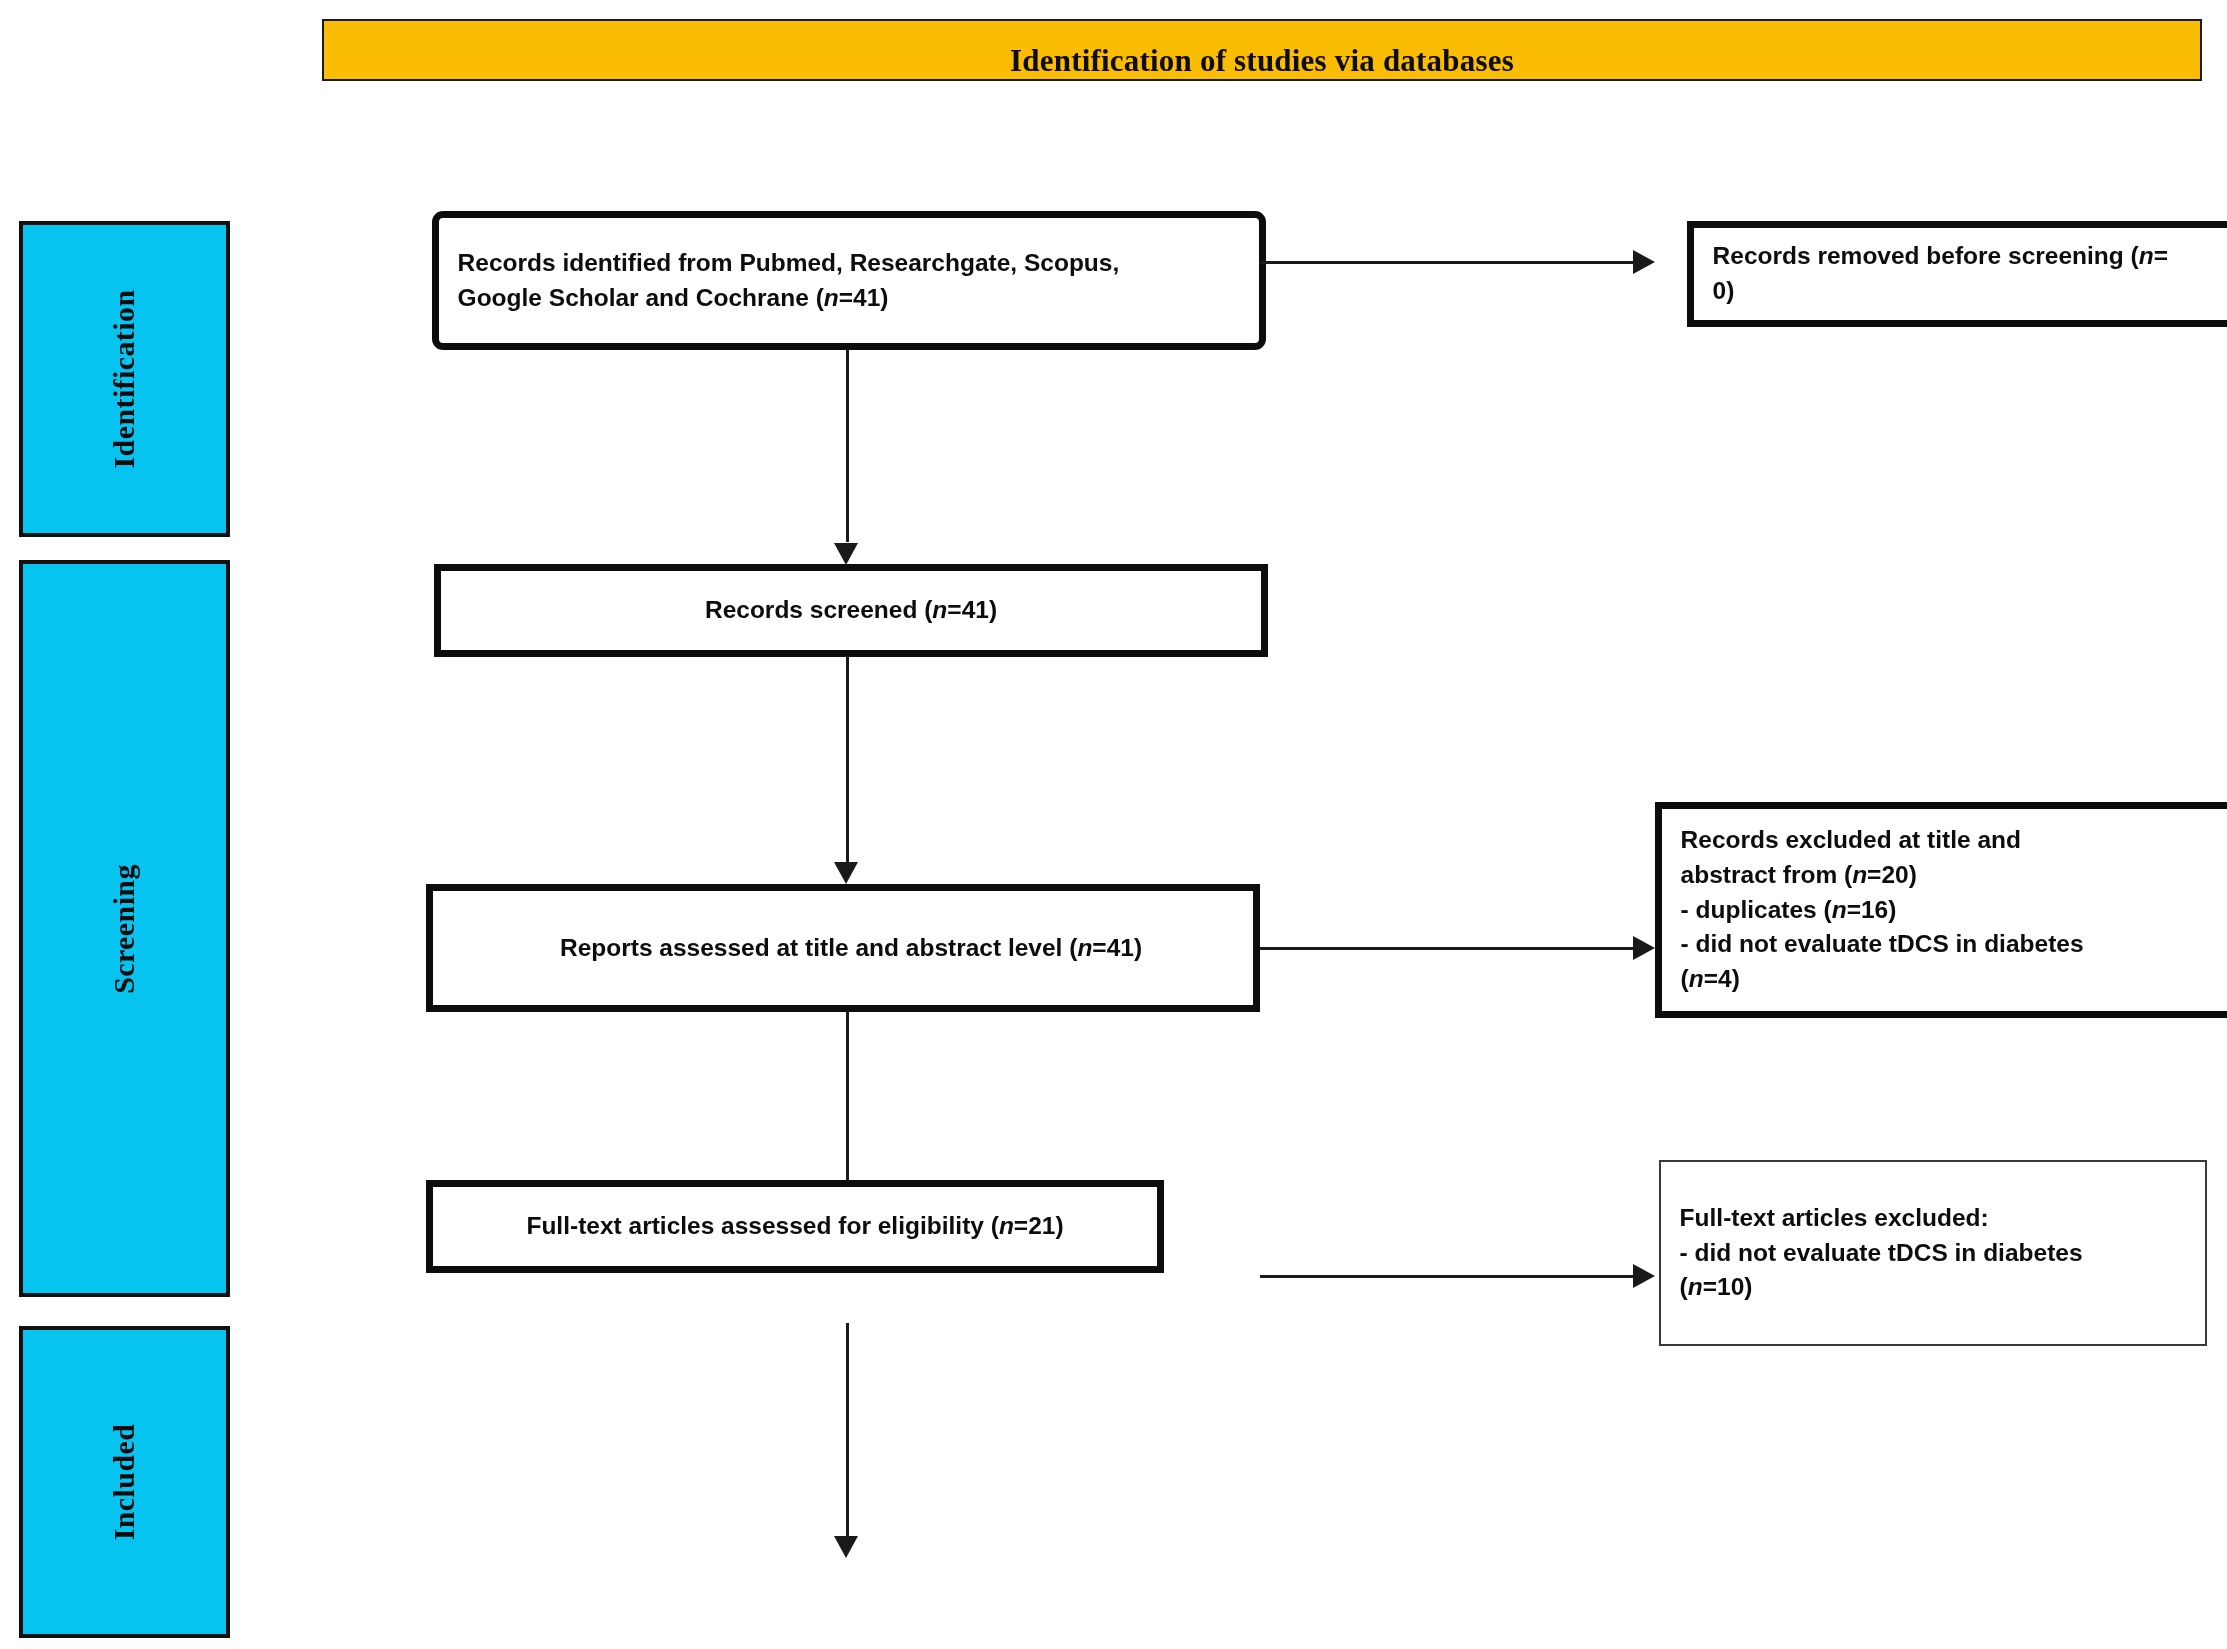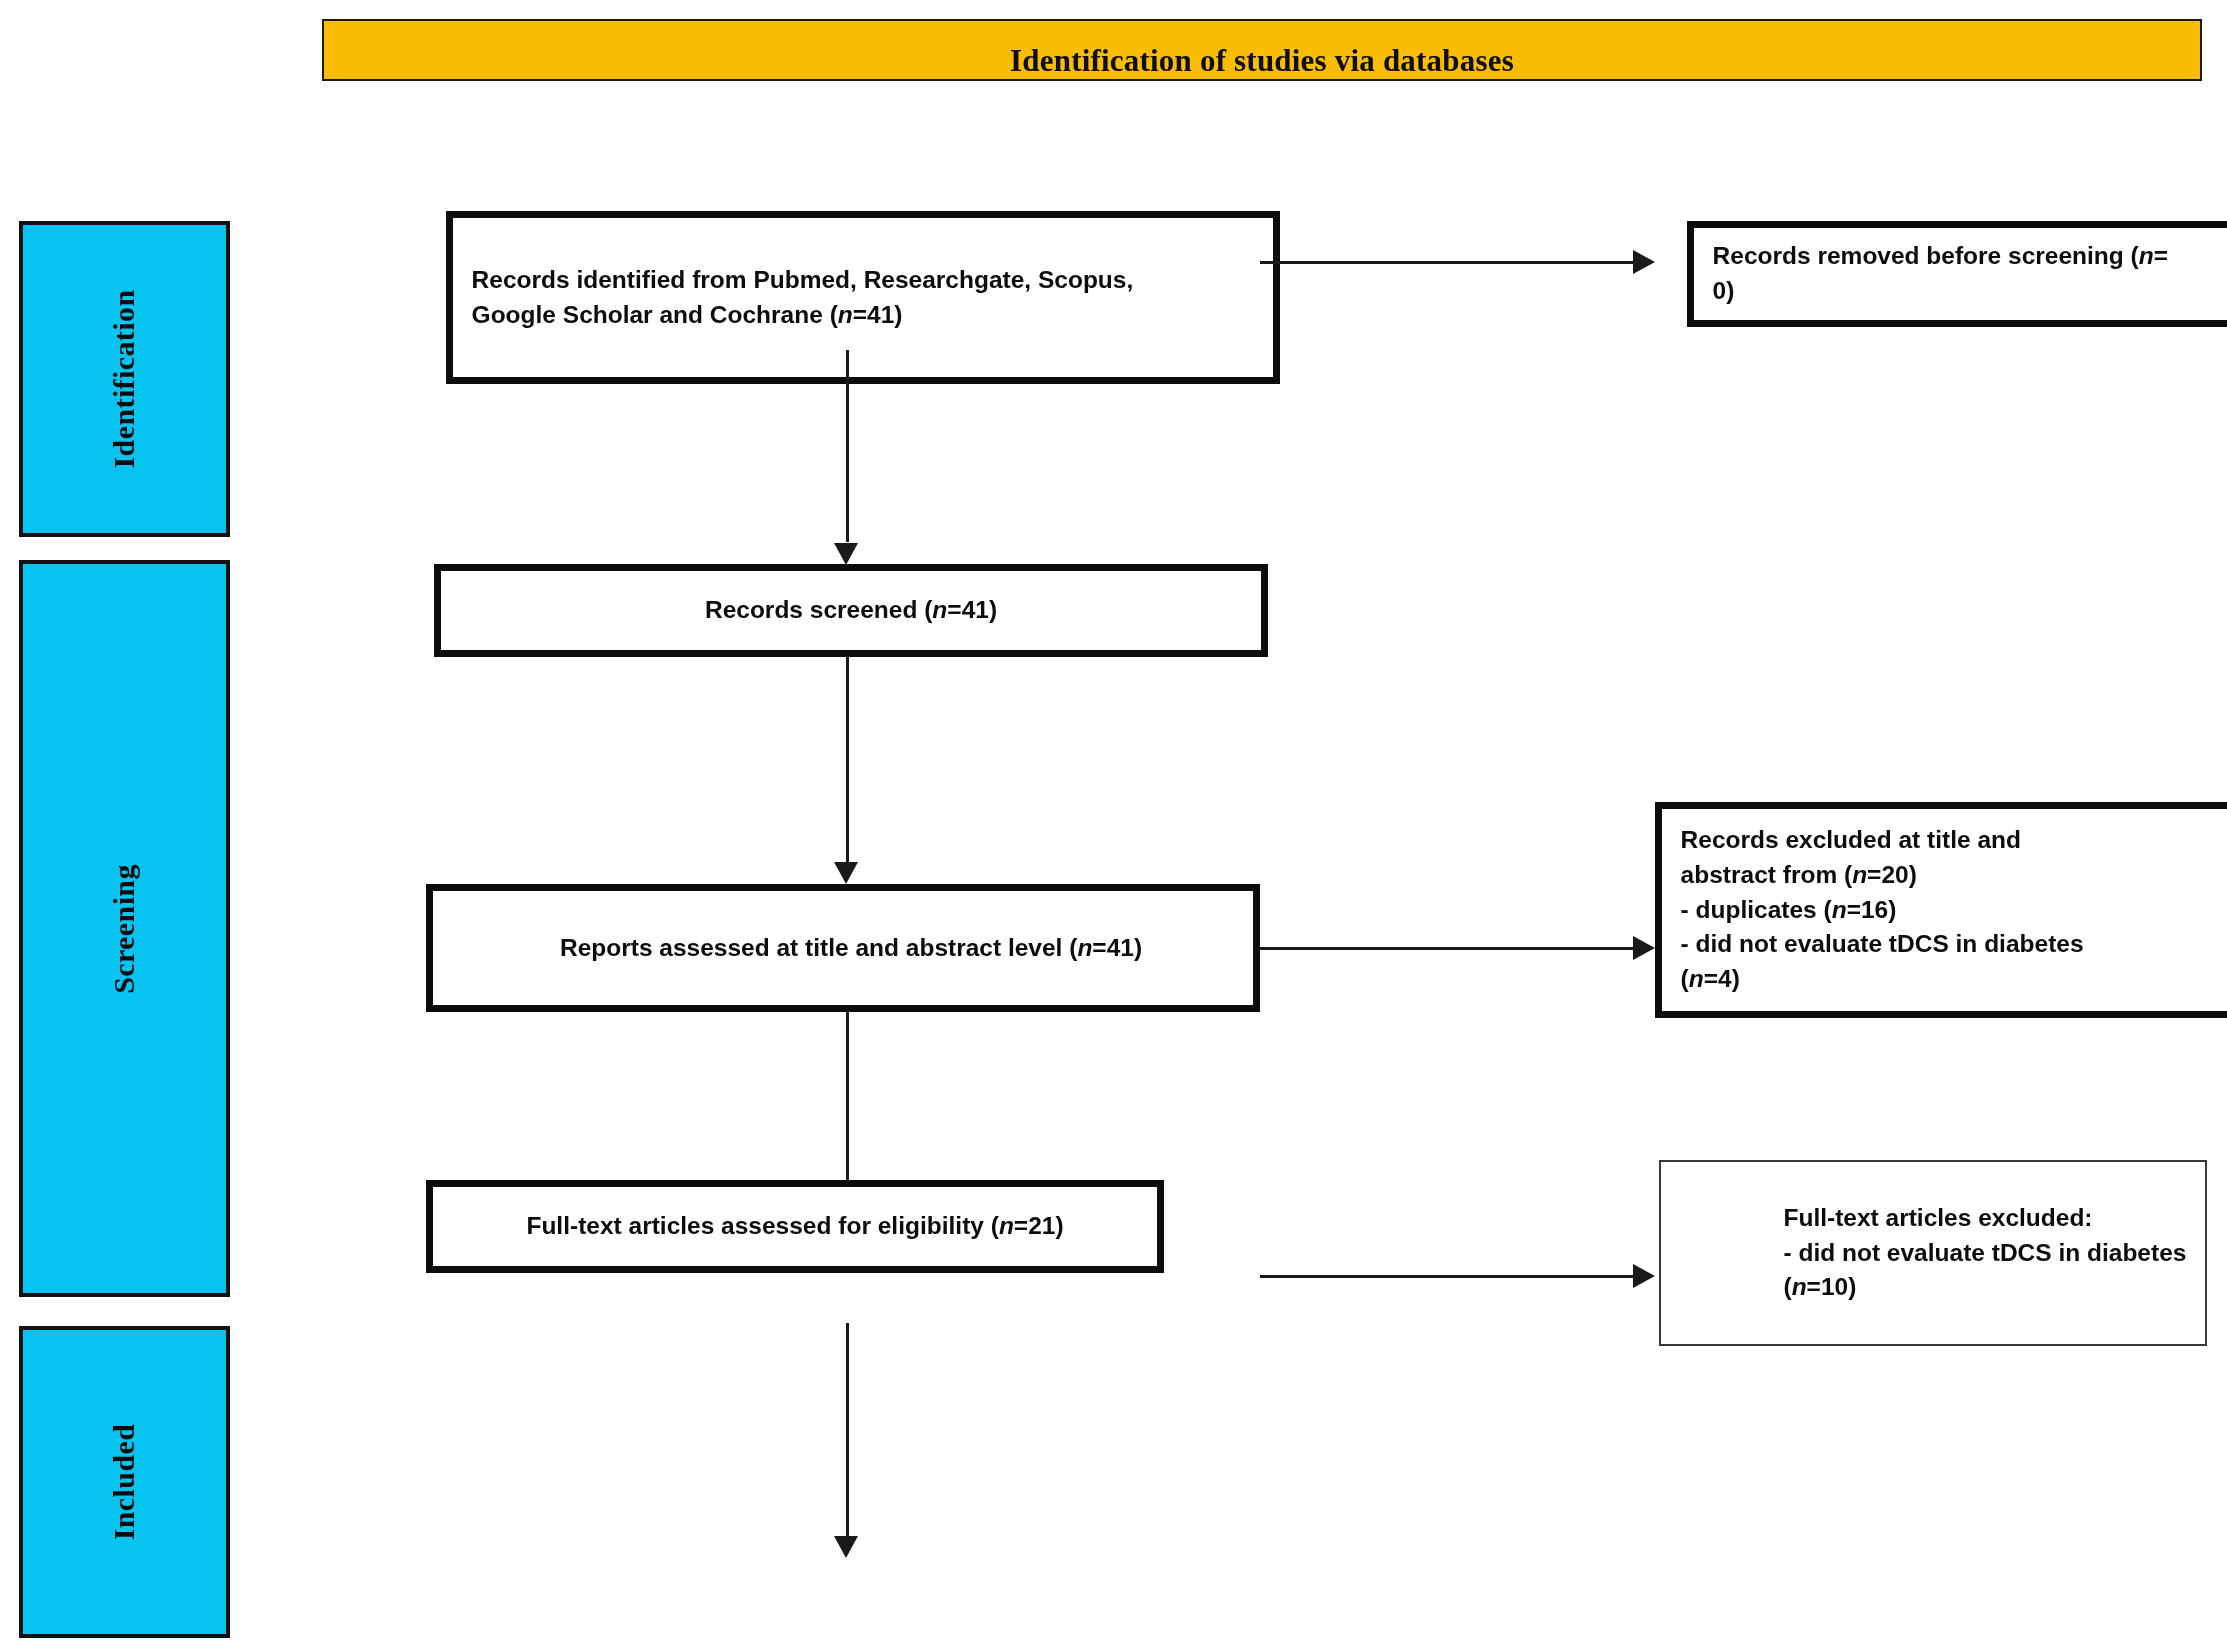--- a/index.html
+++ b/index.html
@@ -64,21 +64,21 @@
   
   .flow-box {
     position: absolute;
     background: #ffffff;
     box-sizing: border-box;
     display: flex;
     flex-direction: column;
     justify-content: center;
   }
   .flow-box.thick { border: 7.6px solid #0d0d0d; }
-  .flow-box.thin  { border: 2.5px solid #3a3a3a; align-items: flex-end; }
+  .flow-box.thin  { border: 2.5px solid #3a3a3a; }
 
   .flow-text {
     font-family: "Liberation Sans", sans-serif;
     font-weight: bold;
     font-size: 24.5px;
     line-height: 1.42;
     color: #0d0d0d;
     padding: 0 18.6px;
   }
   .flow-text.center { text-align: center; padding: 0 11.8px; }
@@ -127,21 +127,21 @@
   </div>
 
   <div class="stage-box" style="top:560px; height:737px;">
     <span class="stage-label">Screening</span>
   </div>
 
   <div class="stage-box" style="top:1326px; height:312px;">
     <span class="stage-label">Included</span>
   </div>
 
-  <div class="flow-box thick" style="left:446px; top:211px; width:834px; height:173px;">
+  <div class="flow-box thick" style="left:432px; top:211px; width:834px; height:139px;border-radius:11px;">
     <div class="flow-text left">
       <span>Records identified from Pubmed, Researchgate, Scopus,</span><br>
       <span>Google Scholar and Cochrane (</span><i>n</i><span>=41)</span>
     </div>
   </div>
 
   <div class="h-line" style="left:1260px; top:261px; width:374px;"></div>
   <div class="arrow-right" style="left:1633px; top:250px;"></div>
 
   <div class="flow-box thick" style="left:1655px; top:221px; width:553px; height:106px;margin-left:32px;">

